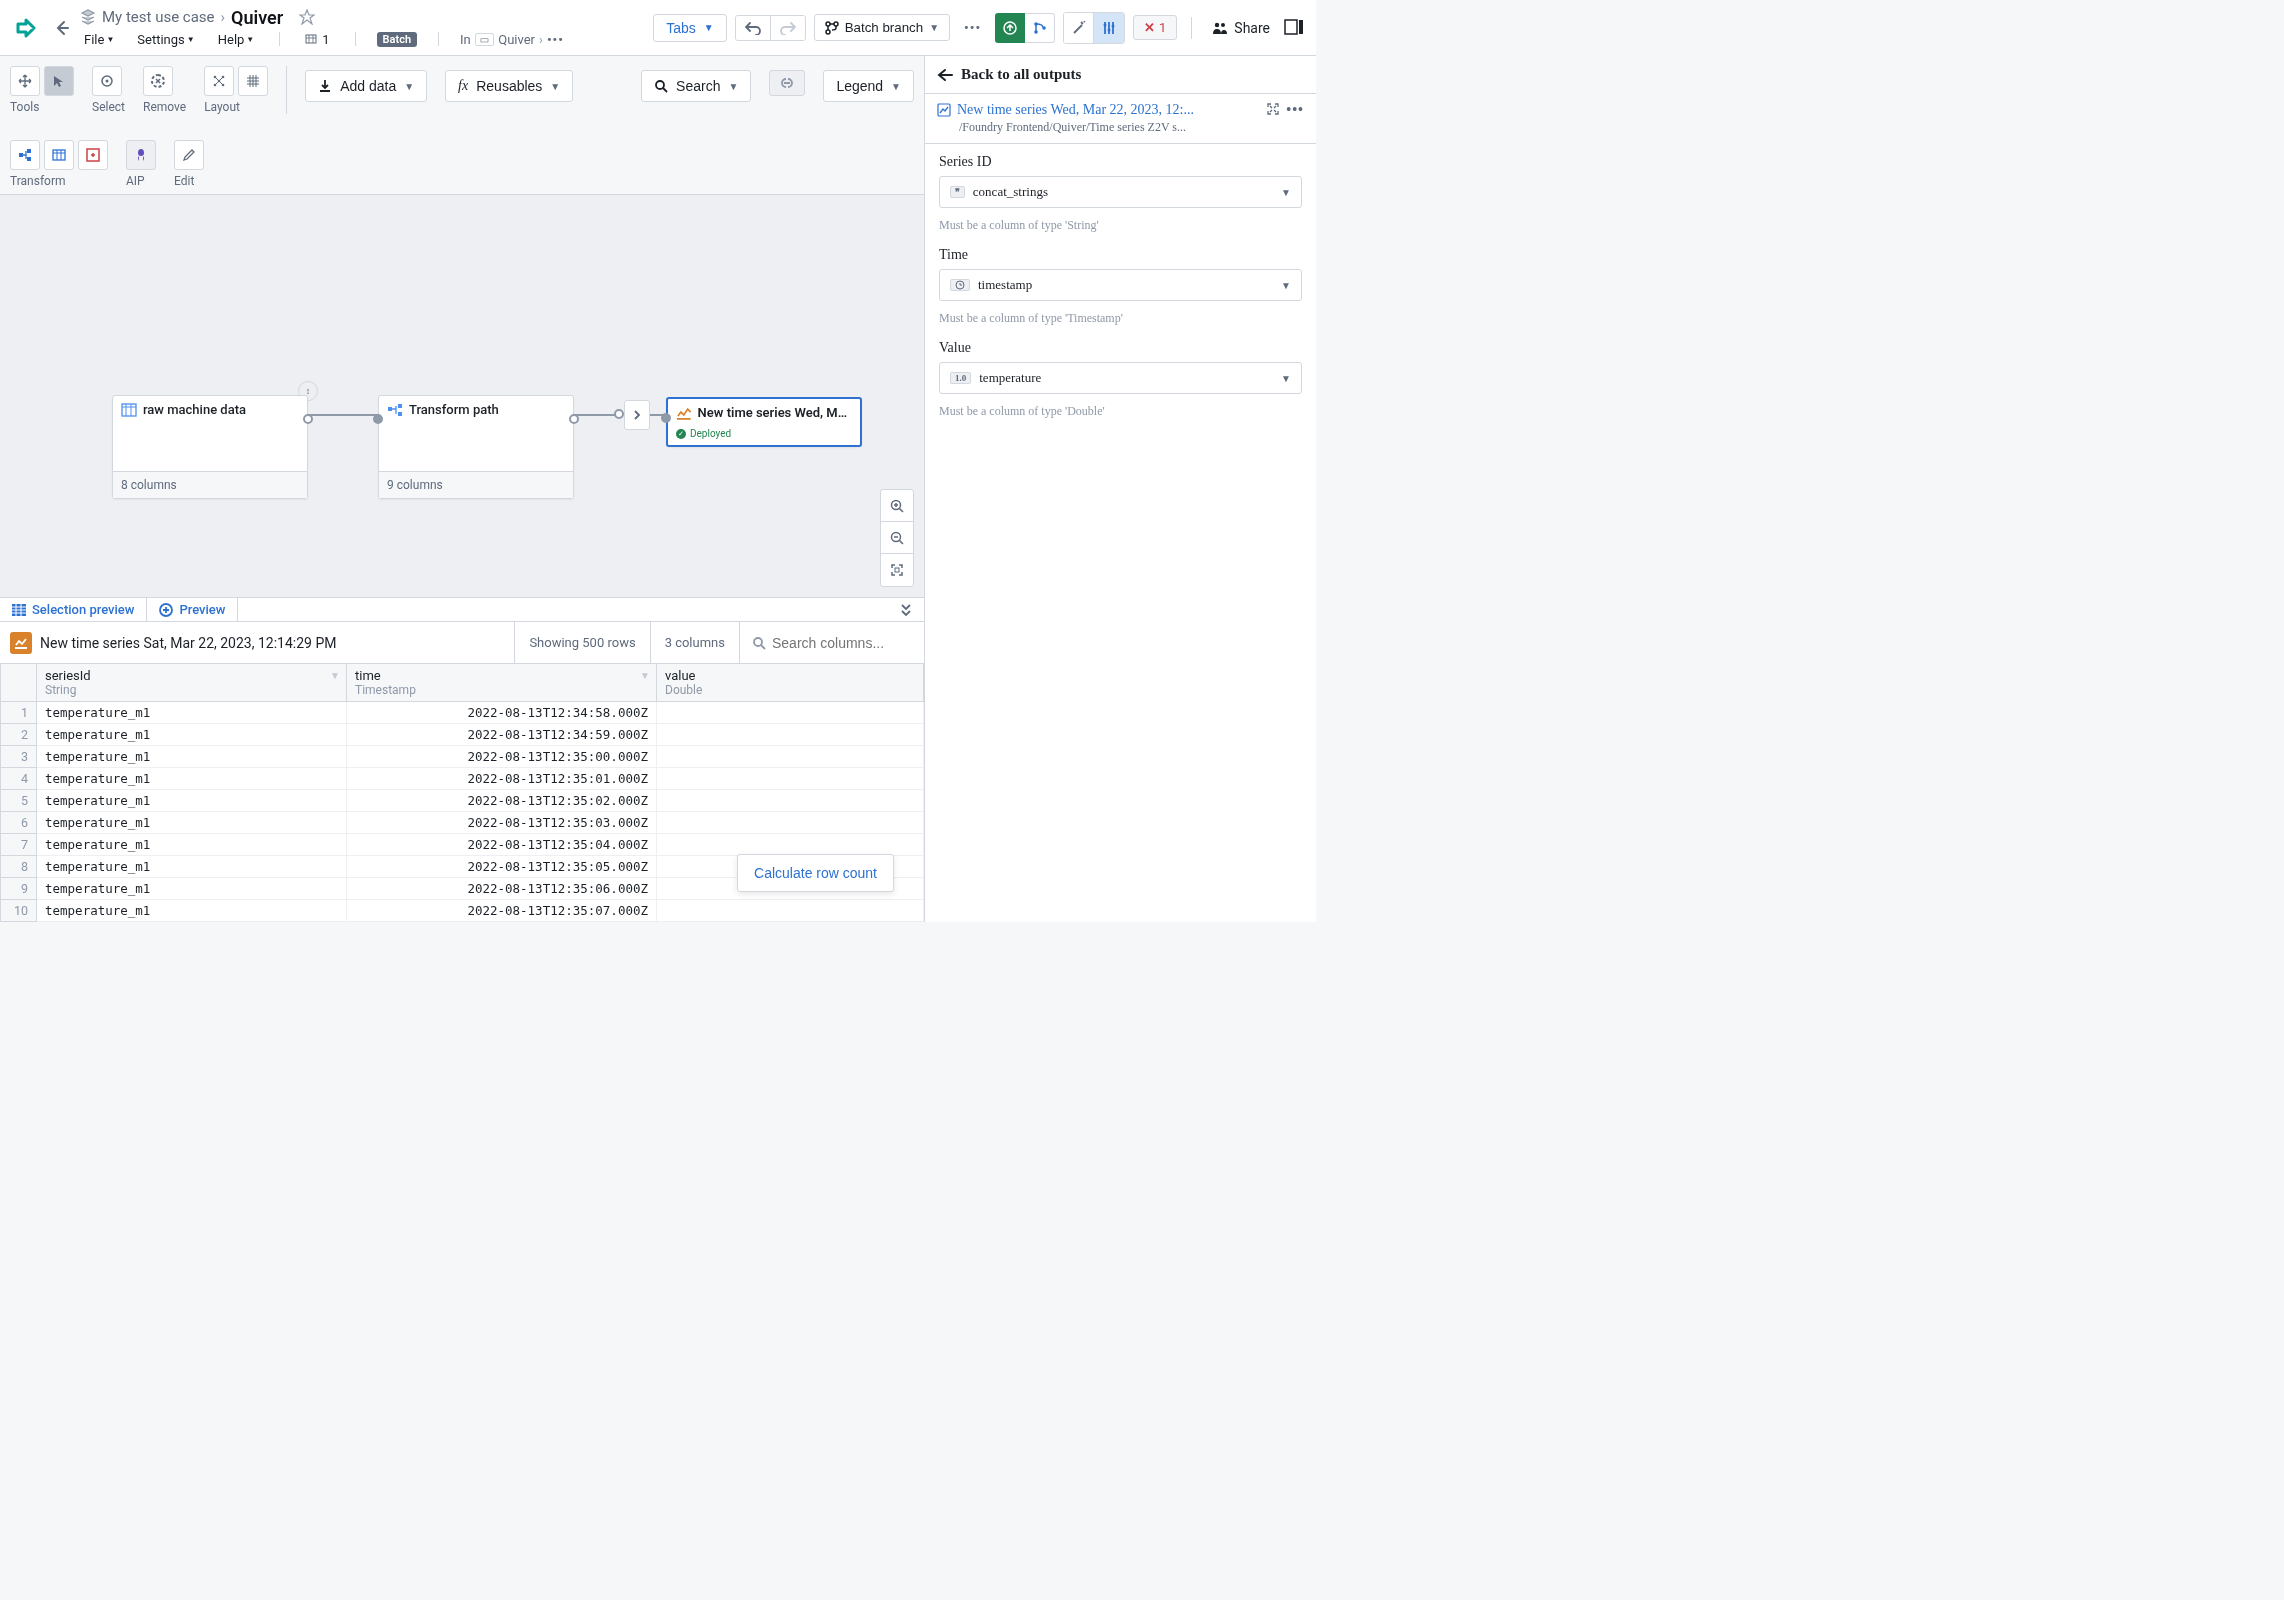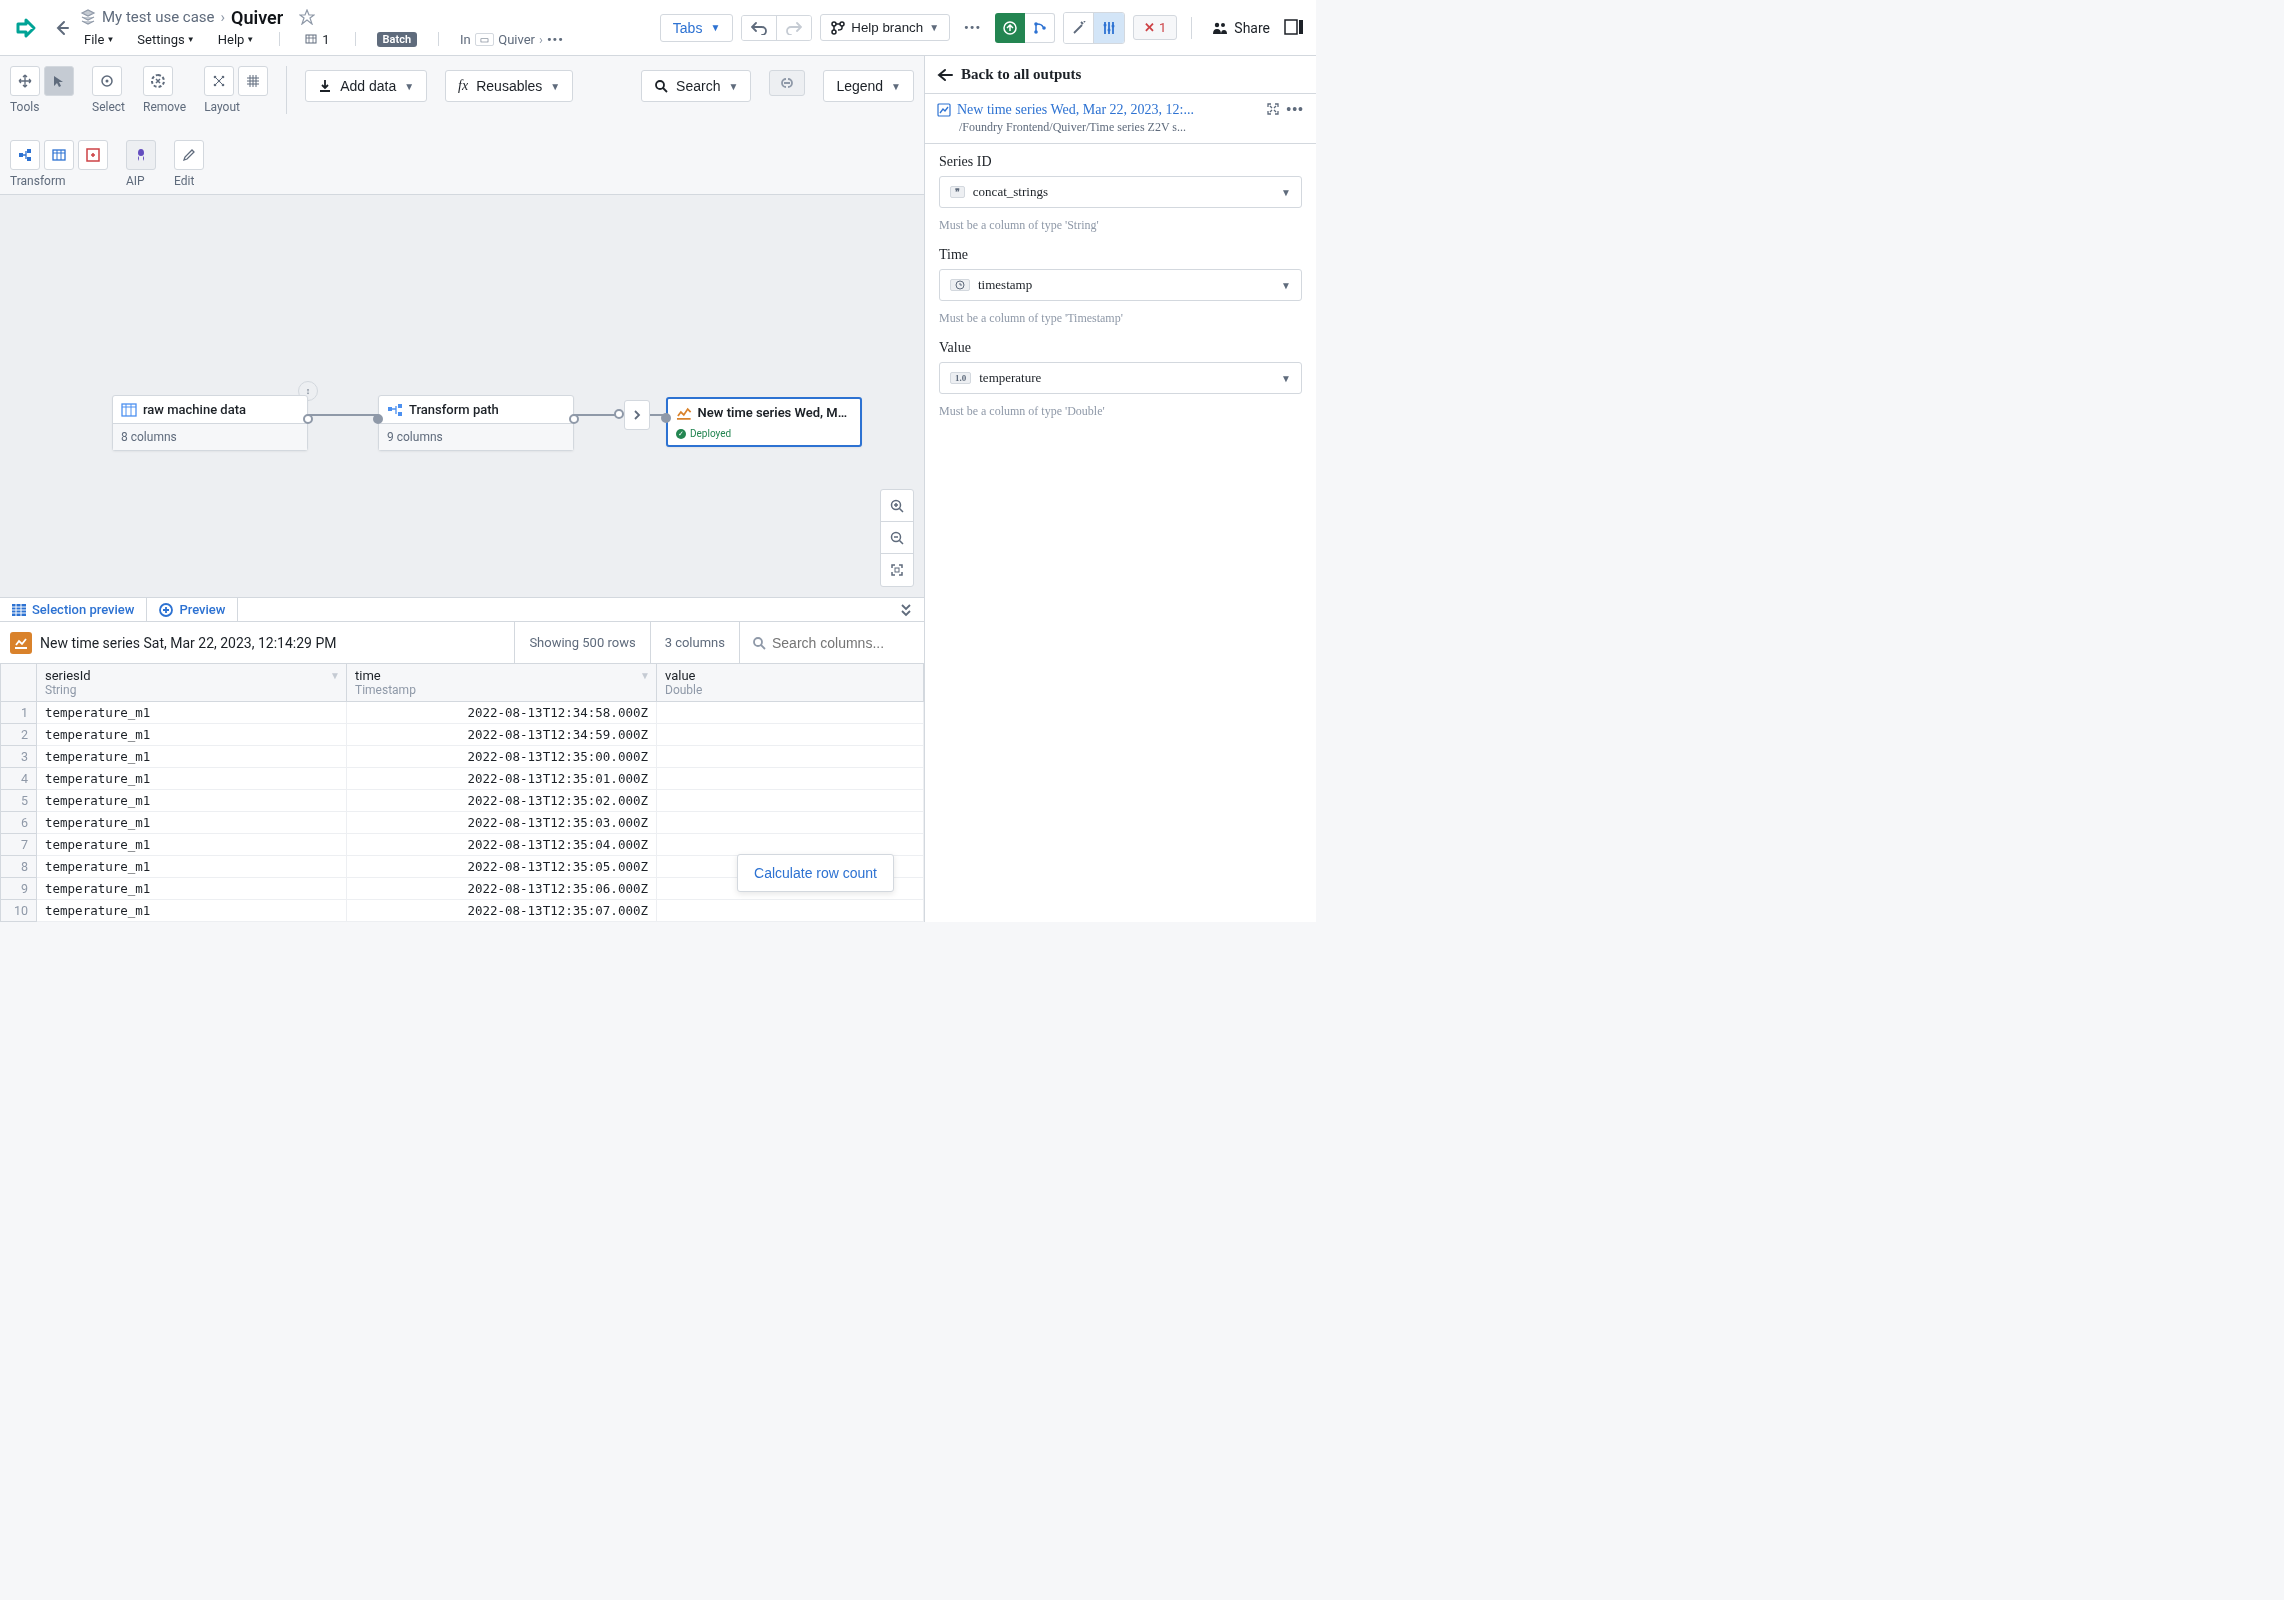--- a/index.html
+++ b/index.html
@@ -58,21 +58,21 @@
   .tool-btn.aip { background: #edeff2; color: #634dbf; }
 
   
   .main { display: flex; height: calc(100% - 56px); }
   .canvas-area { flex: 1; display: flex; flex-direction: column; position: relative; }
   .canvas { flex: 1; position: relative; background: #edeff2; overflow: hidden; }
   
   
   .node { position: absolute; background: #fff; border: 1px solid #d3d8de; border-radius: 3px; box-shadow: 0 1px 2px rgba(0,0,0,.05); }
   .node-header { display: flex; align-items: center; gap: 6px; padding: 6px 8px; font-size: 13px; font-weight: 500; color: #1c2127; }
-  .node-sub { padding: 6px 8px; border-top: 1px solid #d3d8de; font-size: 12px; color: #5f6b7c; background: #f6f7f9; }
+  .node-sub { padding: 6px 8px; border-top: 1px solid #d3d8de; font-size: 12px; color: #5f6b7c; background: #f6f7f9; margin-top: 48px; }
   .node-port { position: absolute; width: 10px; height: 10px; border: 2px solid #8f99a8; background: #fff; border-radius: 50%; }
   .node-port.filled { background: #8f99a8; }
   .node.selected { border: 2px solid #2d72d2; }
   .node-timeseries .node-header { color: #1c2127; font-weight: 600; }
   .node-deployed { display: flex; align-items: center; gap: 4px; padding: 2px 8px 6px; font-size: 10px; color: #238551; }
   .node-deployed-dot { width: 10px; height: 10px; background: #238551; border-radius: 50%; display: flex; align-items: center; justify-content: center; color: #fff; font-size: 7px; }
   .connector { position: absolute; height: 2px; background: #8f99a8; }
   .connector-circle { position: absolute; width: 10px; height: 10px; border: 2px solid #8f99a8; background: #fff; border-radius: 50%; }
   .expand-btn { position: absolute; width: 26px; height: 30px; background: #fff; border: 1px solid #d3d8de; border-radius: 3px; display: flex; align-items: center; justify-content: center; cursor: pointer; color: #5f6b7c; }
   .expand-badge { position: absolute; width: 20px; height: 20px; background: #edeff2; border: 1px solid #d3d8de; border-radius: 50%; display: flex; align-items: center; justify-content: center; font-size: 9px; color: #5f6b7c; }
@@ -205,21 +205,21 @@
           </svg>
         </div>
     </div>
     <button class="edit-branch-btn">
       <svg width="14" height="14" viewBox="0 0 14 14">
           <circle cx="3" cy="3" r="2" fill="none" stroke="currentColor" stroke-width="1.5"></circle>
           <circle cx="3" cy="11" r="2" fill="none" stroke="currentColor" stroke-width="1.5"></circle>
           <circle cx="11" cy="3" r="2" fill="none" stroke="currentColor" stroke-width="1.5"></circle>
           <path d="M3 5 V9 M5 3 H9 M11 5 V7 Q11 9 7 9" stroke="currentColor" stroke-width="1.5" fill="none"></path>
         </svg>
-      <span>Help branch</span>
+      <span>Batch branch</span>
       <span style="font-size:10px;color:#5f6b7c;">▼</span>
     </button>
     <span class="more-btn">•••</span>
     <div style="display:flex;">
       <div class="green-btn">
         <svg width="14" height="14" viewBox="0 0 14 14">
             <circle cx="7" cy="7" r="6" fill="none" stroke="#fff" stroke-width="1.5"></circle>
             <path d="M7 10 V4 M4 7 L7 4 L10 7" stroke="#fff" stroke-width="1.5" fill="none"></path>
           </svg>
       </div>

